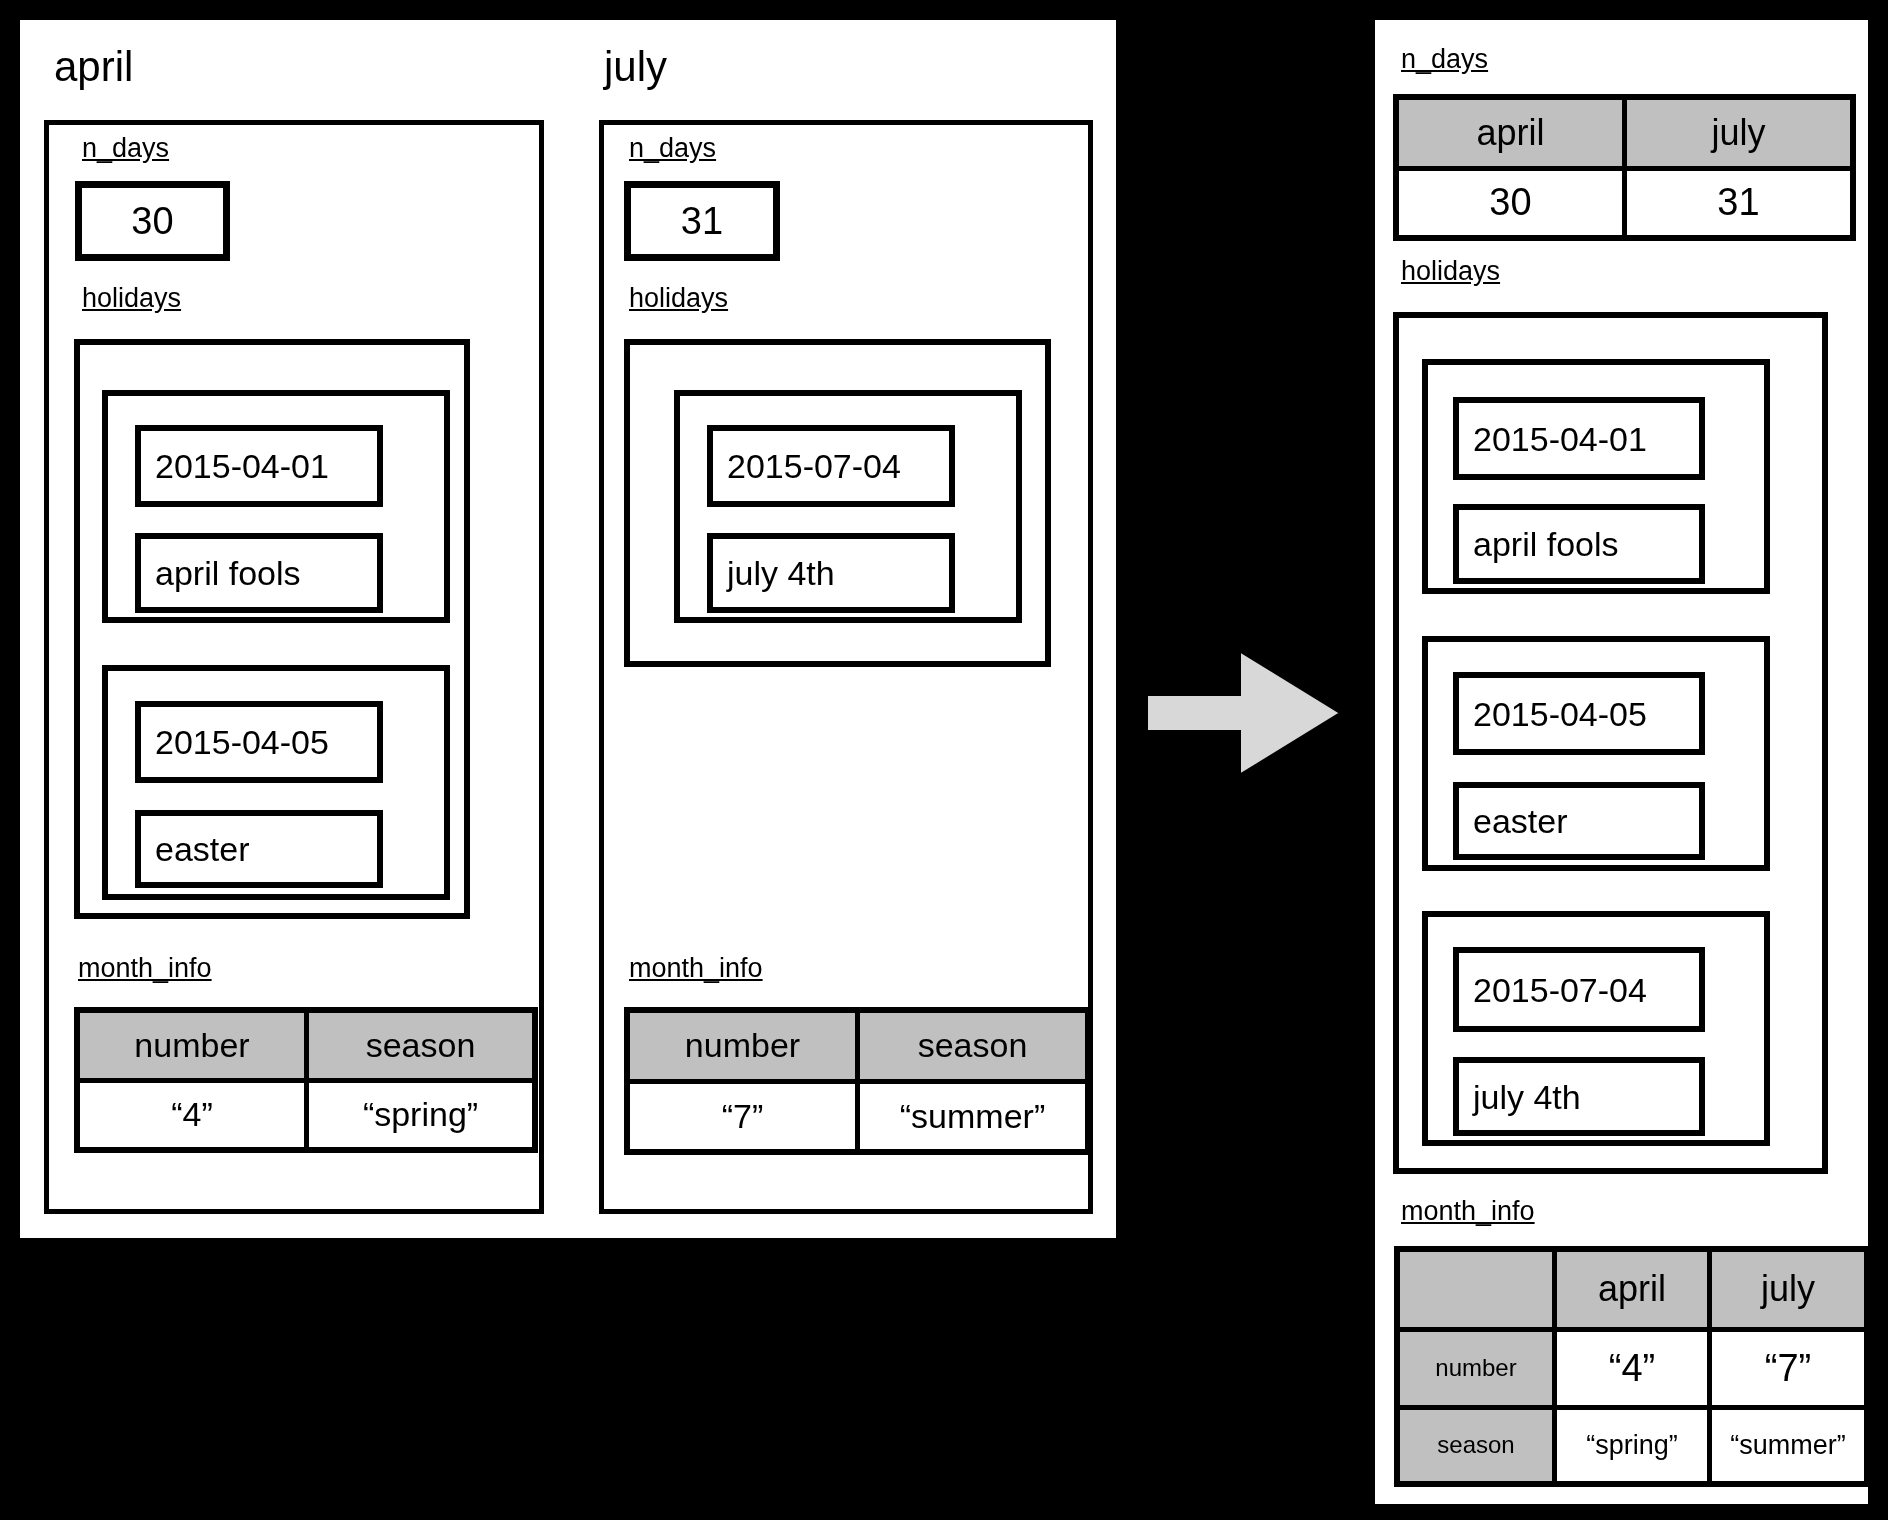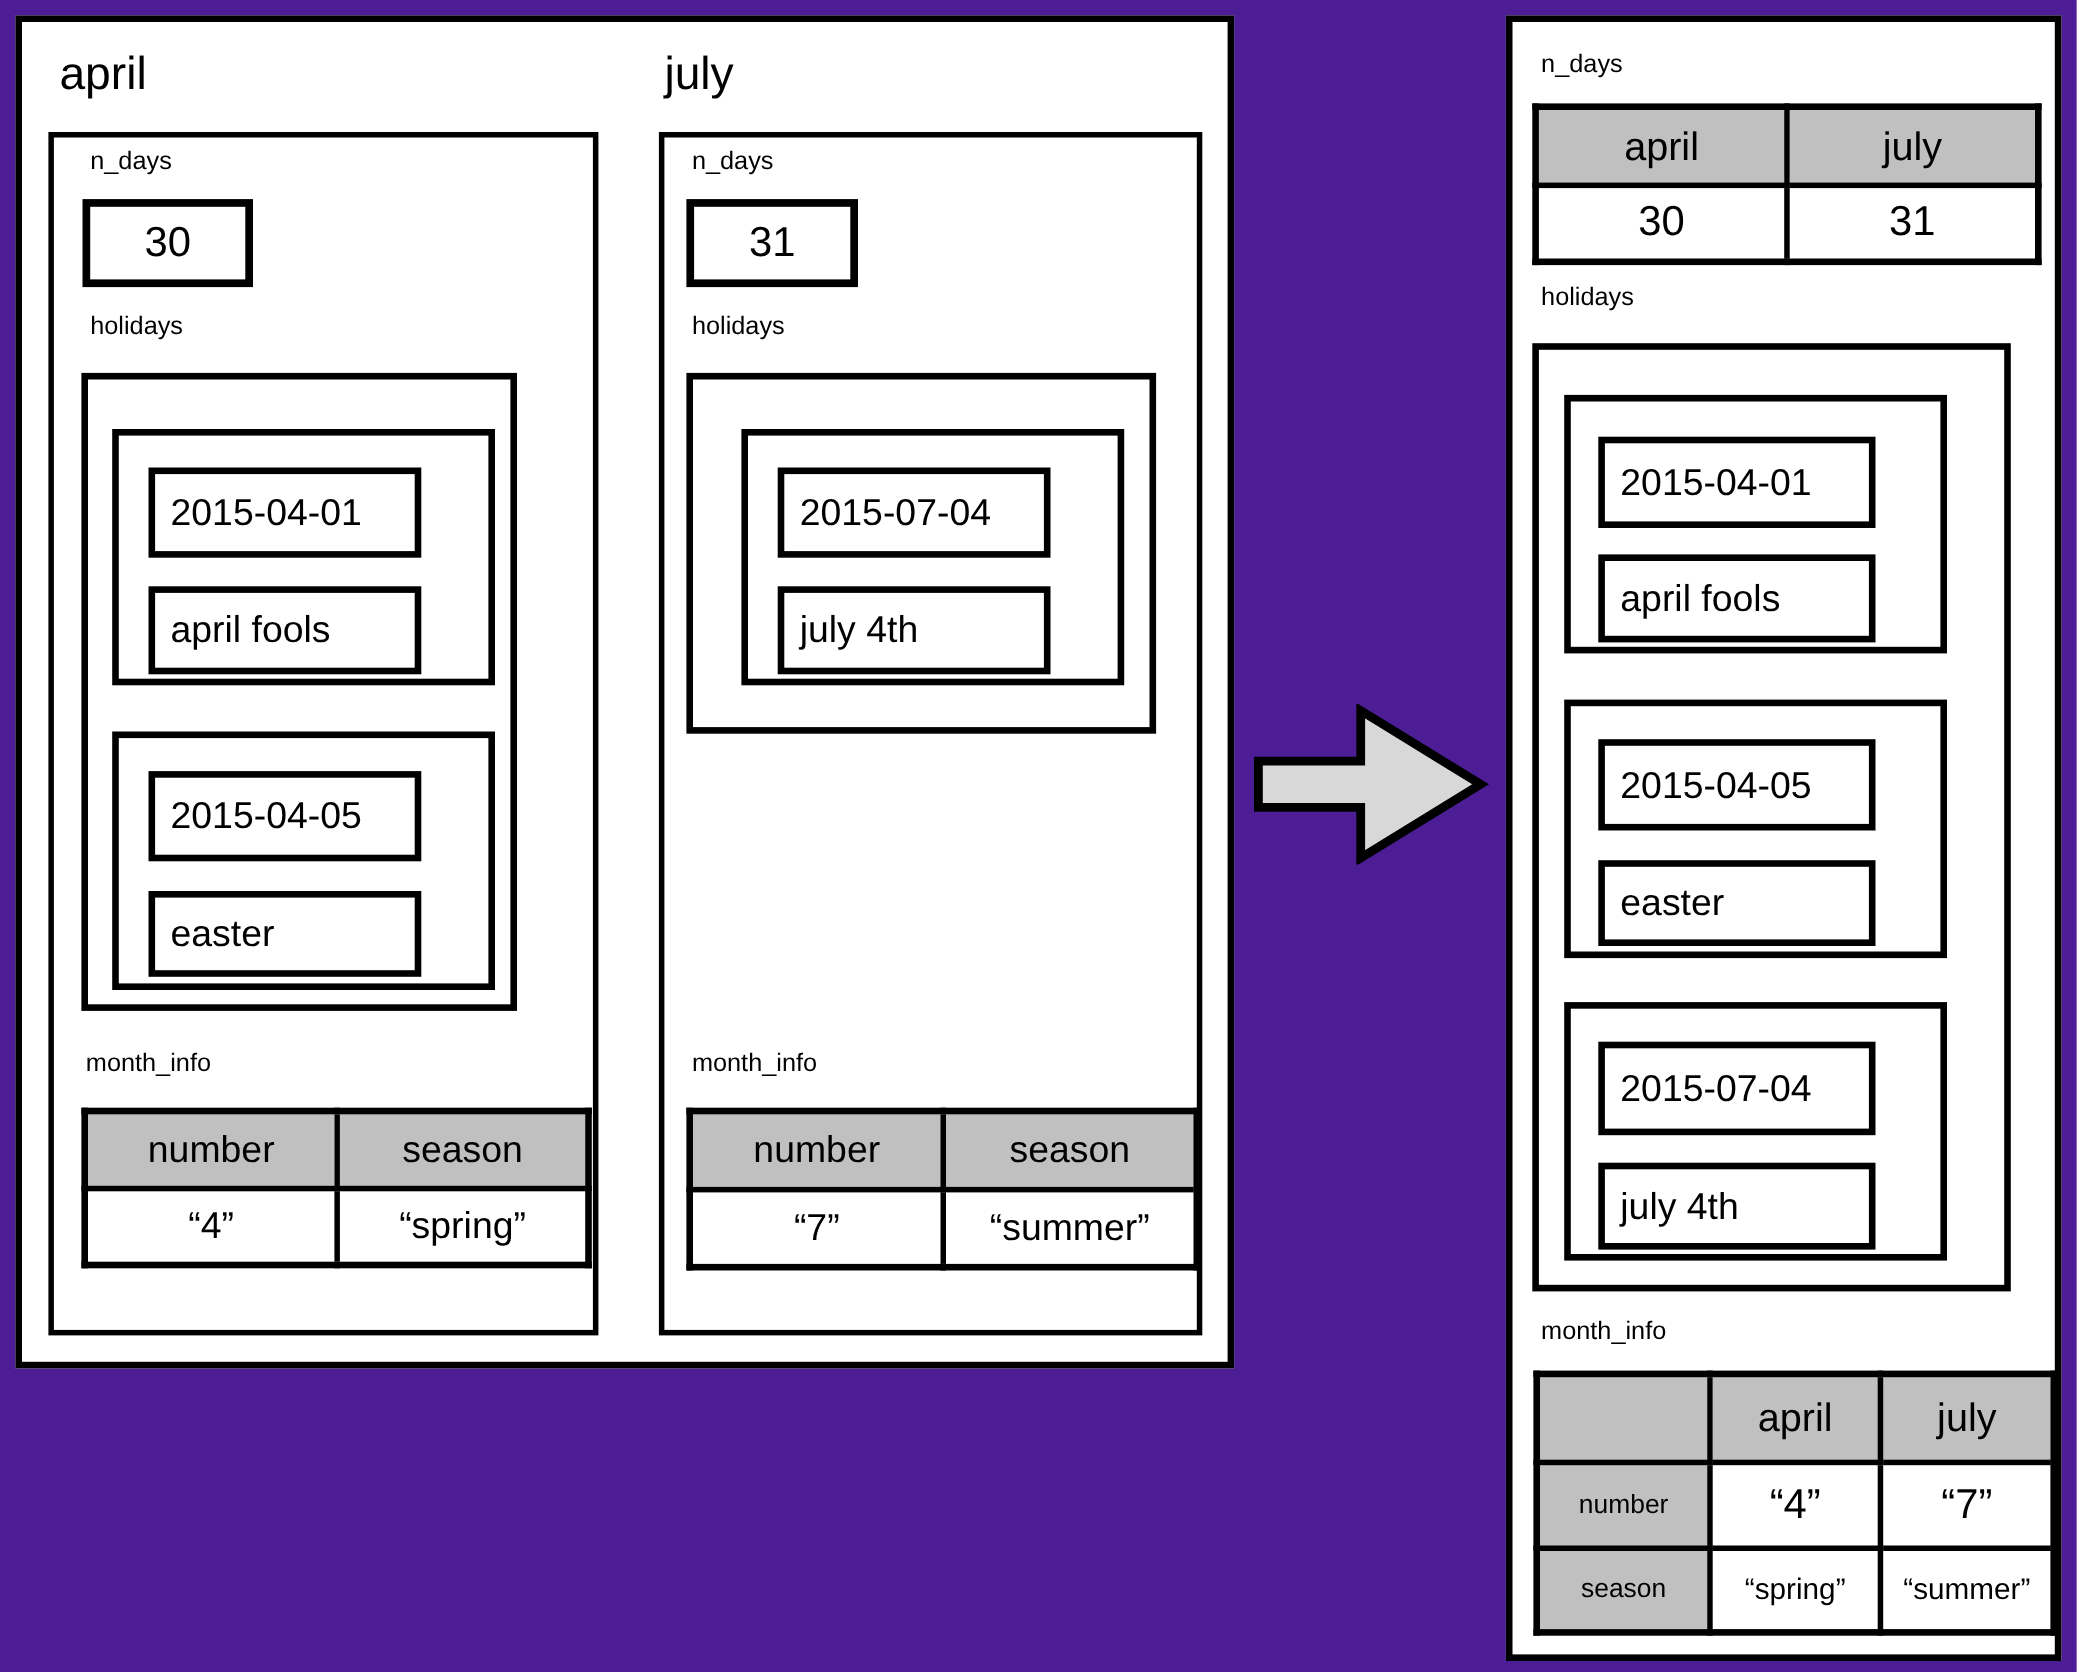--- a/index.html
+++ b/index.html
@@ -1,34 +1,34 @@
 <!DOCTYPE html>
 <html><head>
 <meta charset="utf-8">
 <style>
   html,body{margin:0;padding:0;background:#ffffff;}
   body{font-family:"Liberation Sans", sans-serif; color:#000;}
-  .canvas{position:relative;width:1888px;height:1520px;background:#4c1d95;overflow:hidden;}
+  .canvas{position:relative;width:1888px;height:1520px;background:#000000;overflow:hidden;}
 
   .abs{position:absolute;box-sizing:border-box;}
 
   
   .group-box{border:6px solid #000;background:#fff;}
   .month-box{border:5px solid #000;background:#fff;}
   .holidays-box{border:6px solid #000;background:#fff;}
   .entry-box{border:6px solid #000;background:#fff;}
   .vbox{border:6px solid #000;background:#fff;display:flex;align-items:center;}
   .vbox.center{justify-content:center;}
   .vbox.left{justify-content:flex-start;padding-left:14px;}
 
   .ndays-box{border:7px solid #000;}
 
   
   .title-label{font-size:42px;line-height:1;white-space:nowrap;}
-  .sec-label{font-size:23px;line-height:1;white-space:nowrap;}
+  .sec-label{font-size:27px;line-height:1;white-space:nowrap;text-decoration:underline;}
   .value-text{font-size:34px;line-height:1;white-space:nowrap;}
   .num-text{font-size:38px;line-height:1;}
 
   
   table{border-collapse:collapse;table-layout:fixed;}
   table.diagram-table{border:6px solid #000;}
   table.diagram-table td{border:5px solid #000;text-align:center;vertical-align:middle;padding:0;overflow:hidden;}
   td.hdr{background:#c0c0c0;font-size:34px;}
   td.hdr-big{background:#c0c0c0;font-size:36px;}
   td.hdr-small{background:#c0c0c0;font-size:24px;}

